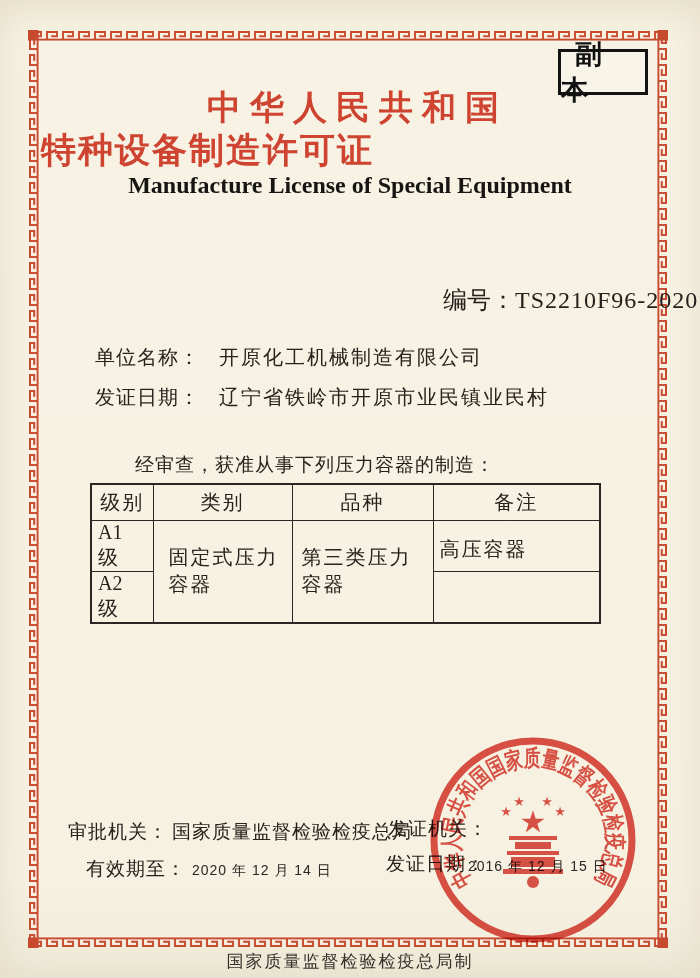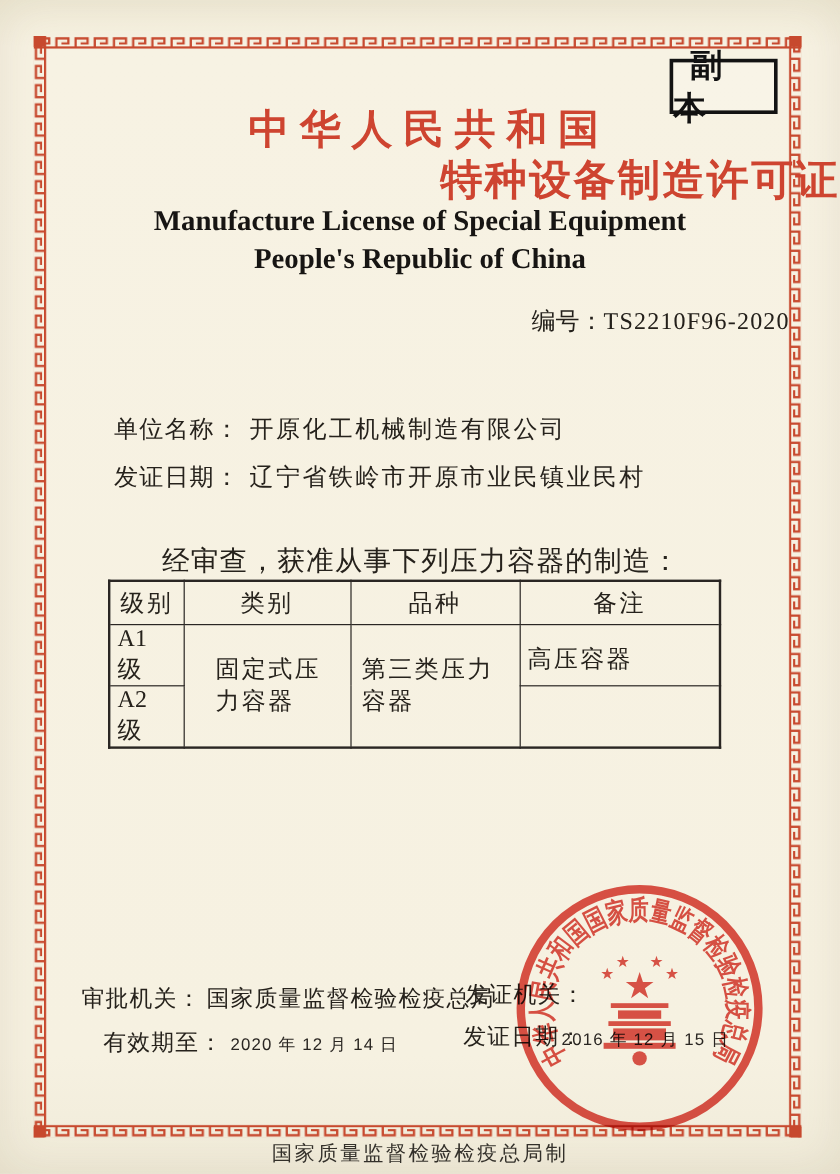--- a/index.html
+++ b/index.html
@@ -16,32 +16,32 @@
   
   .badge{
     position:absolute;left:558px;top:49px;width:84px;height:40px;
     border:3px solid #131313;display:flex;align-items:center;justify-content:center;
     font-family:"Liberation Sans","DejaVu Sans",sans-serif;font-weight:bold;
     font-size:27px;letter-spacing:14px;text-indent:14px;color:#111;background:rgba(255,255,255,.15);
   }
   .title-cn1{left:0;right:0;top:85px;text-align:center;color:#ce4430;
     font-family:"Liberation Sans","DejaVu Sans",sans-serif;font-weight:bold;
     font-size:34px;letter-spacing:9px;padding-left:15px;}
-  .title-cn2{left:0;right:0;top:127px;text-align:right;color:#ce4430;
+  .title-cn2{left:0;right:0;top:127px;text-align:left;color:#ce4430;
     font-family:"Liberation Sans","DejaVu Sans",sans-serif;font-weight:bold;
-    font-size:35px;letter-spacing:2px;}
+    font-size:35px;letter-spacing:2px;padding-left:41px;}
   .title-en{left:0;right:0;text-align:center;font-weight:bold;font-size:24px;color:#171513;}
   .subtitle{left:0;right:0;top:228px;text-align:center;
     font-family:"Liberation Sans","DejaVu Sans",sans-serif;font-weight:600;
     font-size:27px;letter-spacing:5px;color:#1a1815;}
-  .serial{left:443px;top:254px;font-size:20px;color:#24201b;}
+  .serial{left:443px;top:284px;font-size:24px;color:#24201b;}
   .serial .num{font-family:"Liberation Serif","DejaVu Serif",serif;letter-spacing:1px;}
   .fieldline{left:95px;font-size:20px;color:#26221c;letter-spacing:1px;}
-  .fieldline .val{margin-left:8px;letter-spacing:2px;}
-  .intro{left:135px;top:452px;font-size:23px;letter-spacing:1px;color:#26221c;}
+  .fieldline .val{margin-left:19px;letter-spacing:2px;}
+  .intro{left:135px;top:452px;font-size:19px;letter-spacing:1px;color:#26221c;}
   
   table.lic{position:absolute;left:90px;top:483px;border-collapse:collapse;table-layout:fixed;}
   table.lic td,table.lic th{border:1px solid #2a2623;font-weight:normal;
     font-size:20px;color:#26221c;padding:0 6px;}
   table.lic{border:2px solid #2a2623;}
   table.lic th{text-align:center;letter-spacing:2px;}
   .footline{font-size:19px;color:#26221c;letter-spacing:1px;}
   .dateval{font-family:"Liberation Sans","DejaVu Sans",sans-serif;font-size:14px;
     color:#2a2622;letter-spacing:1px;}
   .caption{left:0;right:0;top:950px;text-align:center;font-size:17px;
@@ -77,21 +77,20 @@
   <div class="corner" style="left:28px;top:30px"></div>
   <div class="corner" style="left:659px;top:30px"></div>
   <div class="corner" style="left:28px;top:939px"></div>
   <div class="corner" style="left:659px;top:939px"></div>
 
   <div class="badge">副本</div>
 
   <div class="abs title-cn1">中华人民共和国</div>
   <div class="abs title-cn2">特种设备制造许可证</div>
   <div class="abs title-en" style="top:172px">Manufacture License of Special Equipment</div>
-  <div class="abs title-en" style="top:203px">People's Republic of China</div>
 
   <div class="abs serial">
     <span>编号：</span><span class="num">TS2210F96-2020</span>
   </div>
 
   <div class="abs fieldline" style="top:344px">
     <span>单位名称：</span><span class="val">开原化工机械制造有限公司</span>
   </div>
   <div class="abs fieldline" style="top:384px">
     <span>发证日期：</span><span class="val">辽宁省铁岭市开原市业民镇业民村</span>
@@ -108,21 +107,21 @@
     </colgroup>
     <tbody>
         <tr style="height:36px">
       <th>级别</th>
       <th>类别</th>
       <th>品种</th>
       <th>备注</th>
     </tr>
     <tr style="height:35px">
       <td>A1 级</td>
-      <td rowspan="2" style="padding-left:26px;letter-spacing:2px">固定式压力容器</td>
+      <td rowspan="2" style="padding-left:15px;letter-spacing:2px">固定式压力容器</td>
       <td rowspan="2" style="padding-left:9px;letter-spacing:2px">第三类压力容器</td>
       <td style="vertical-align:top;padding-top:15px;letter-spacing:2px">高压容器</td>
     </tr>
     <tr style="height:36px">
       <td>A2 级</td>
       <td></td>
     </tr>
   </tbody>
     </table>
 

